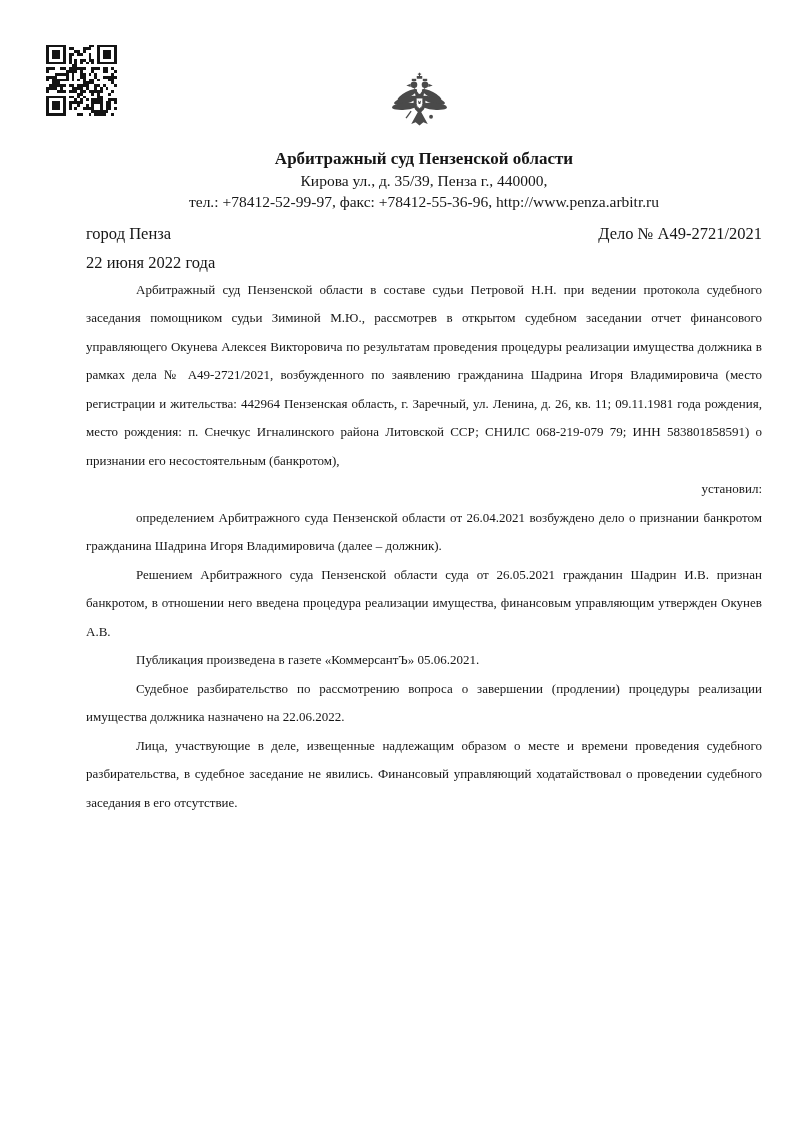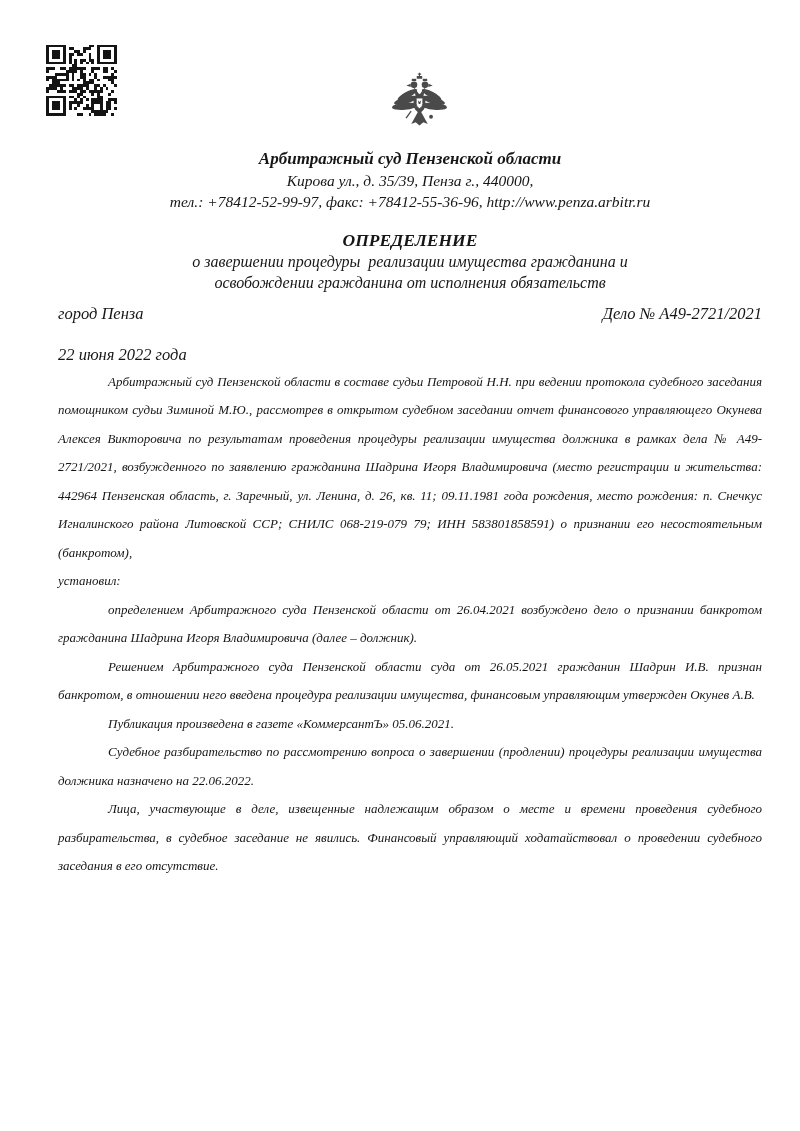--- a/index.html
+++ b/index.html
@@ -25,24 +25,23 @@
   }
   .emblem {
     position: absolute;
     left: 392px;
     top: 72px;
     width: 55px;
     height: 62px;
   }
   .text-col {
     position: absolute;
-    left: 58px;
+    left: 86px;
     right: 38px;
     top: 0;
-    font-style: italic;
   }
   .court-header {
     padding-top: 148px;
     text-align: center;
     font-size: 15.5px;
     line-height: 21.5px;
   }
   .court-name {
     font-weight: bold;
     font-size: 17px;
@@ -62,37 +61,37 @@
   }
   .caseline {
     margin-top: 10px;
     display: flex;
     justify-content: space-between;
     font-size: 16.5px;
     line-height: 22px;
     text-align: right;
   }
   .dateline {
-    margin-top: 19px;
+    margin-top: 7px;
     font-size: 16.5px;
     line-height: 22px;
     text-align: left;
   }
   .doc-body {
     margin-top: 2px;
     font-size: 13px;
     line-height: 28.5px;
     text-align: justify;
   }
   .doc-body p {
     margin: 0;
     text-indent: 50px;
   }
   .centerline {
-    text-align: left;
+    text-align: right;
     line-height: 28.5px;
   }
 </style>
 </head>
 <body>
 
 <div class="page">
 
   <div class="qr">
     <svg id="qr-svg" viewBox="0 0 25 25" width="71" height="72" shape-rendering="crispEdges">
@@ -137,25 +136,20 @@
   </div>
 
   <div class="text-col">
 
     <div class="court-header">
       <div class="court-name">Арбитражный суд Пензенской области</div>
       <div>Кирова ул., д. 35/39, Пенза г., 440000,</div>
       <div>тел.: +78412-52-99-97, факс: +78412-55-36-96, http://www.penza.arbitr.ru</div>
     </div>
 
-    <div class="title-block">
-      <div class="doc-title">ОПРЕДЕЛЕНИЕ</div>
-      <div class="title-sub">о завершении процедуры  реализации имущества гражданина и</div>
-      <div class="title-sub">освобождении гражданина от исполнения обязательств</div>
-    </div>
 
     <div class="caseline">
       <span>город Пенза</span>
       <span>Дело № А49-2721/2021</span>
     </div>
 
     <div class="dateline">22 июня 2022 года</div>
 
     <div class="doc-body">
       <p>Арбитражный суд Пензенской области в составе судьи Петровой Н.Н. при ведении протокола судебного заседания помощником судьи Зиминой М.Ю., рассмотрев в открытом судебном заседании отчет финансового управляющего Окунева Алексея Викторовича по результатам проведения процедуры реализации имущества должника в рамках дела № А49-2721/2021, возбужденного по заявлению гражданина Шадрина Игоря Владимировича (место регистрации и жительства: 442964 Пензенская область, г. Заречный, ул. Ленина, д. 26, кв. 11; 09.11.1981 года рождения, место рождения: п. Снечкус Игналинского района Литовской ССР; СНИЛС 068-219-079 79; ИНН 583801858591) о признании его несостоятельным (банкротом),</p>

